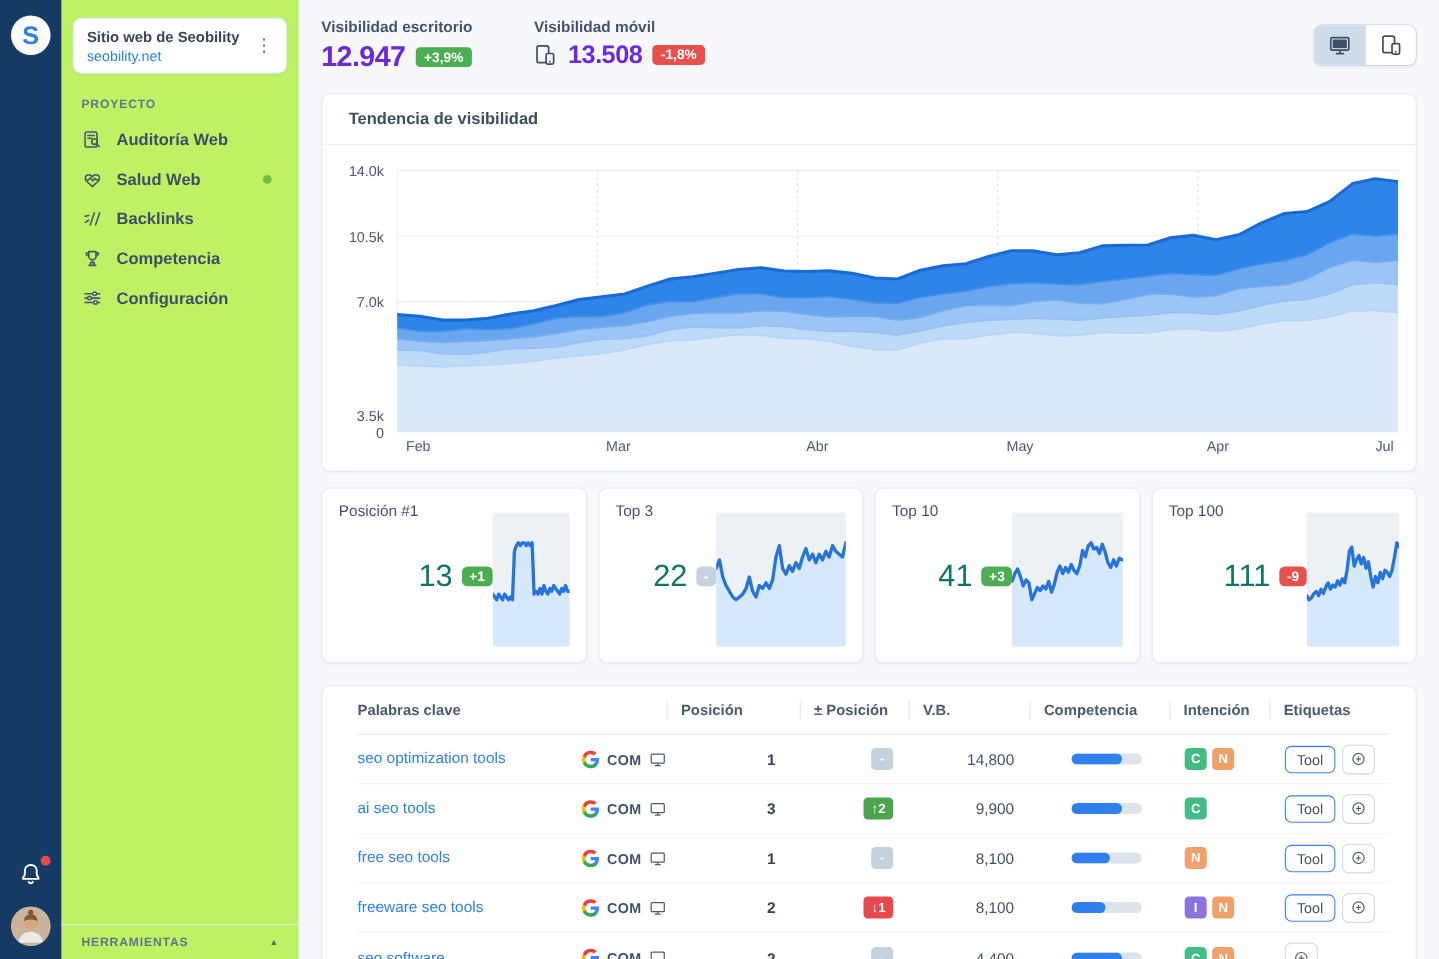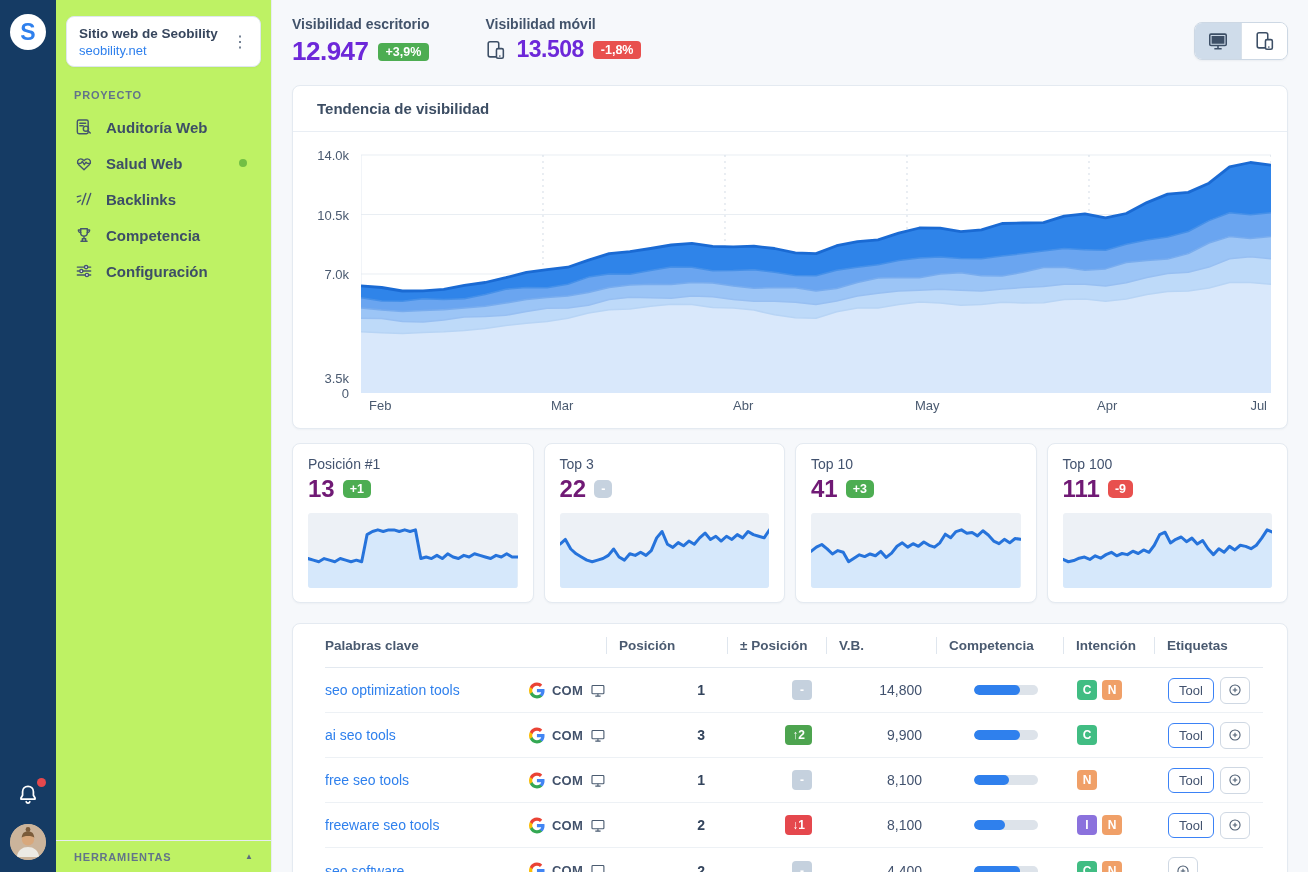--- a/index.html
+++ b/index.html
@@ -57,24 +57,24 @@
   .panel-title { height:46px; display:flex; align-items:center; padding:0 24px; font-size:15px; font-weight:700; color:#3c4d63; border-bottom:1px solid #e9eef4; }
   .chart-body { display:flex; padding:16px 16px 10px 16px; }
   .y-axis { width:52px; position:relative; height:245px; flex-shrink:0; }
   .y-tick { position:absolute; right:12px; font-size:13px; color:#4a5a70; transform:translateY(-7px); }
   .plot-wrap { flex:1; position:relative; }
   .plot-wrap svg.trend { display:block; width:100%; height:245px; }
   .x-axis { position:relative; height:22px; margin-top:3px; }
   .x-tick { position:absolute; top:2px; font-size:13px; color:#4a5a70; }
 
   .cards-row { display:grid; grid-template-columns:repeat(4,1fr); gap:10px; margin-top:14px; }
-  .stat-card { height:160px; padding:12px 15px 14px; display:flex; flex-direction:column; }
+  .stat-card { height:160px; padding:12px 15px 14px; display:flex; flex-direction:row; }
   .sc-label { font-size:14px; color:#42526e; }
   .sc-value-row { display:flex; align-items:center; gap:8px; margin-top:3px; }
-  .sc-value { font-size:24px; font-weight:700; color:#701a75; }
+  .sc-value { font-size:28px; font-weight:400; color:#0f766e; }
   .sc-pill { border-radius:5px; padding:2px 7px; font-size:12.5px; font-weight:700; color:#fff; }
   .spark { flex:1; margin-top:10px; background:#edf1f6; border-radius:3px; overflow:hidden; }
   .spark svg { display:block; width:100%; height:100%; }
 
   .table-panel { margin-top:20px; padding:0 24px 0 32px; height:280px; }
   .tgrid { display:grid; grid-template-columns:196px 85px 121px 99px 110px 127px 91px 111px; align-items:center; }
   .thead { height:44px; border-bottom:1px solid #e3e9f0; }
   .th { font-size:13.5px; font-weight:600; color:#4a5a70; padding-left:12px; border-left:1px solid #dfe6ee; line-height:17px; white-space:nowrap; }
   .th.first { border-left:none; padding-left:0; grid-column:1 / 3; }
   .trow { height:45px; border-bottom:1px solid #edf1f5; }

